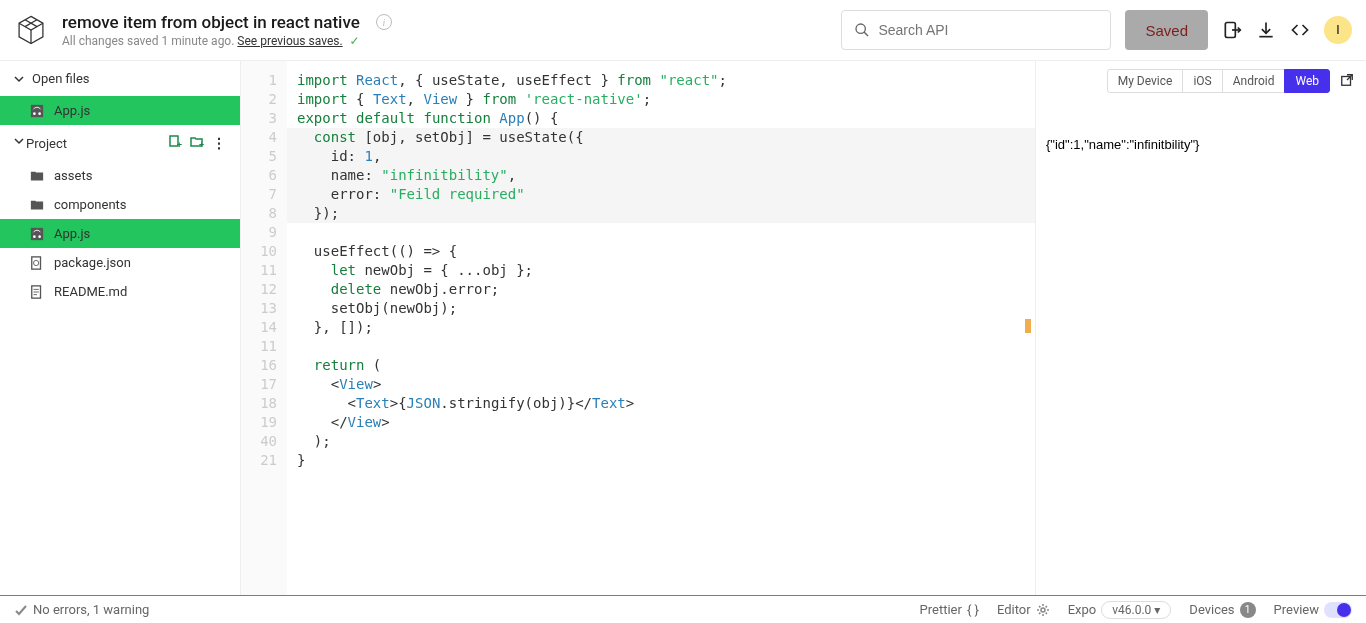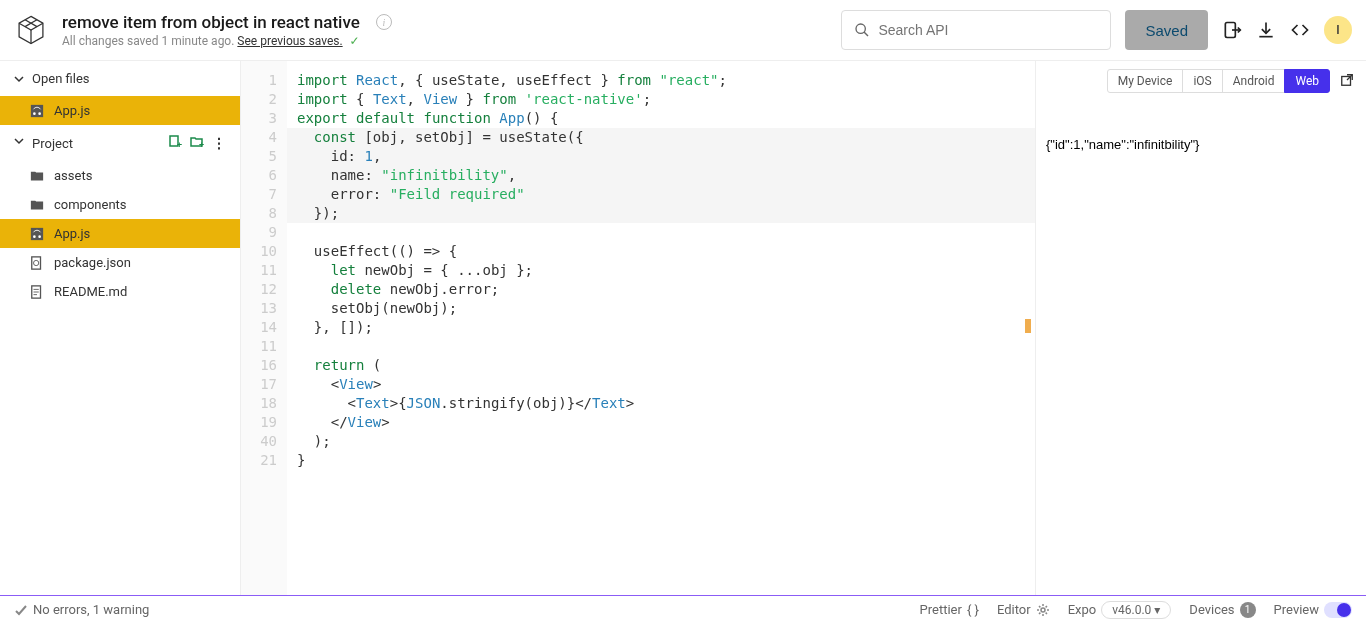--- a/index.html
+++ b/index.html
@@ -9,31 +9,31 @@
 .title-block { flex:0 0 auto; }
 .title { font-size:17px; font-weight:500; color:#1a1a1a; display:flex; align-items:center; gap:16px; }
 .info-icon { width:16px; height:16px; color:#bbb; border:1.5px solid #bbb; border-radius:50%; display:inline-flex; align-items:center; justify-content:center; font-size:10px; font-style:italic; font-family:serif; }
 .save-status { font-size:12px; color:#888; margin-top:2px; }
 .save-status a { color:#333; text-decoration:underline; cursor:pointer; }
 .check { color:#4caf50; margin-left:4px; }
 .spacer { flex:1; }
 .search-box { width:270px; height:40px; border:1px solid #ddd; border-radius:4px; display:flex; align-items:center; padding:0 12px; gap:8px; }
 .search-box input { border:none; outline:none; flex:1; font-size:14px; color:#666; }
 .search-icon { width:16px; height:16px; color:#666; }
-.saved-btn { background:#aaa; color:#0c4a6e; border:none; border-radius:4px; padding:0 20px; height:40px; font-size:15px; font-weight:500;text-align:right; }
+.saved-btn { background:#aaa; color:#7f1d1d; border:none; border-radius:4px; padding:0 20px; height:40px; font-size:15px; font-weight:500;text-align:right; }
 .hdr-icon { width:20px; height:20px; color:#222; cursor:pointer; }
 .avatar { width:28px; height:28px; border-radius:50%; background:#fce588; display:flex; align-items:center; justify-content:center; font-size:12px; font-weight:500; color:#333; }
 .main { flex:1; display:flex; overflow:hidden; border-top:1px solid #eee;}
 .sidebar { width:240px; background:#fff; overflow:auto; }
 .sb-section { display:flex; align-items:center; padding:10px 14px; font-size:13px; color:#333; gap:8px; cursor:pointer; }
 .sb-section.project { justify-content:space-between; }
-.sb-section .left { display:flex; align-items:flex-start; gap:8px; }
+.sb-section .left { display:flex; align-items:flex-start; gap:2px; }
 .sb-section .actions { display:flex; gap:8px; color:#333; font-size:14px; }
 .file-item { display:flex; align-items:center; padding:7px 14px 7px 30px; font-size:13px; gap:10px; cursor:pointer; }
-.file-item.active { background:#eab308; }
+.file-item.active { background:#22c55e; }
 .file-item svg { width:14px; height:14px; flex-shrink:0; }
 .chev { display:inline-block; }
 .editor { flex:1; display:flex; font-family:"Consolas","Monaco",monospace; font-size:14px; line-height:19px; border-left:1px solid #eee; border-right:1px solid #eee; position:relative; background:#fff;}
 .gutter { width:46px; text-align:right; color:#ccc; padding:10px 10px 10px 0; user-select:none; background:#fafafa;}
 .gutter div { height:19px; }
 .code { flex:1; padding:10px 0; white-space:pre; overflow:auto; }
 .code .line { height:19px; padding:0 10px; }
 .code .hl { background:#f5f5f5; }
 .kw { color:#15803d; }
 .type { color:#2980b9; }

